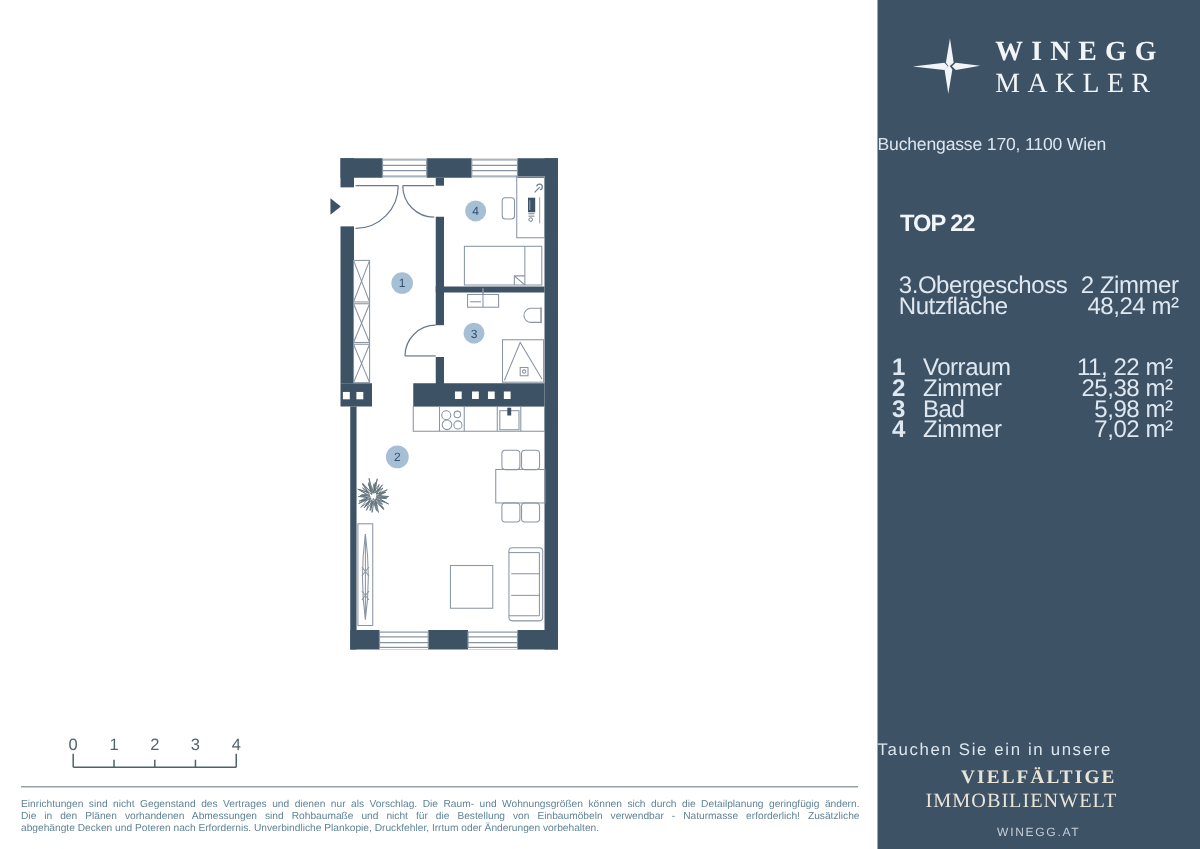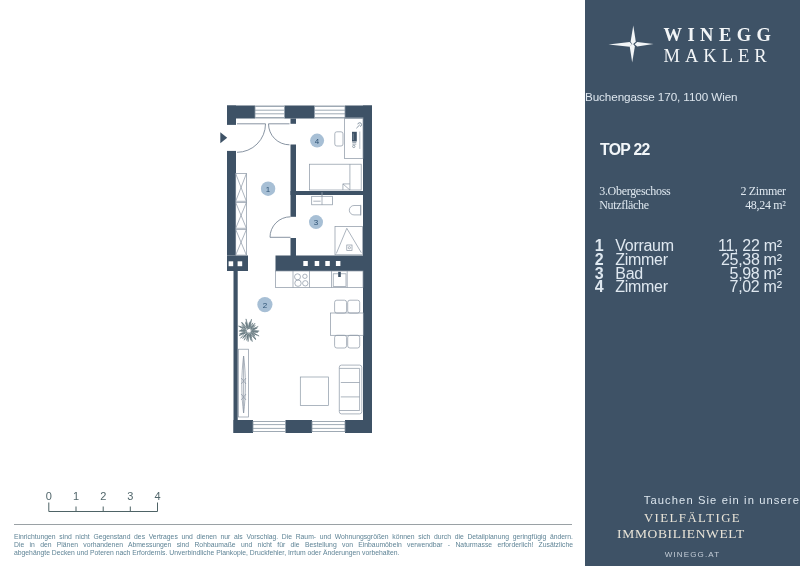--- a/index.html
+++ b/index.html
@@ -260,30 +260,30 @@
 
   <div class="abs" style="left:78.5px;top:25px;width:120px;font-family:'Liberation Serif',serif;color:#f2f5f7;">
     <div id="wng" style="font-size:18.5px;font-weight:bold;letter-spacing:5.45px;line-height:20.5px;">WINEGG</div>
     <div id="mkl" style="font-size:18.5px;font-weight:normal;letter-spacing:5.0px;line-height:20.5px;">MAKLER</div>
   </div>
 
   <div class="abs" style="left:0;top:89.8px;width:215px;text-align:left;font-size:11.7px;color:#dde6ee;letter-spacing:-0.1px;">Buchengasse 170, 1100 Wien</div>
 
   <div class="abs" style="left:15px;top:140.5px;font-size:15.8px;font-weight:bold;color:#f2f6f9;letter-spacing:-0.7px;">TOP 22</div>
 
-  <div class="abs" style="left:14.2px;top:183.5px;width:186.5px;font-size:12px;color:#dfe8f0;line-height:14px;letter-spacing:-0.3px;font-family:Liberation Serif, serif;">
+  <div class="abs" style="left:14.2px;top:183.5px;width:186.5px;font-size:16px;color:#dfe8f0;line-height:14px;letter-spacing:-0.3px;">
     <div>3.Obergeschoss<span style="float:right">2 Zimmer</span></div>
     <div>Nutzfläche<span style="float:right">48,24 m²</span></div>
   </div>
 
   <div class="abs" style="left:9.7px;top:239px;width:187px;font-size:16px;color:#dfe8f0;line-height:13.8px;letter-spacing:-0.3px;">
     <div><b>1</b><span style="margin-left:12px">Vorraum</span><span style="float:right">11, 22 m²</span></div>
     <div><b>2</b><span style="margin-left:12px">Zimmer</span><span style="float:right">25,38 m²</span></div>
     <div><b>3</b><span style="margin-left:12px">Bad</span><span style="float:right">5,98 m²</span></div>
     <div><b>4</b><span style="margin-left:12px">Zimmer</span><span style="float:right">7,02 m²</span></div>
   </div>
 
-  <div class="abs" style="left:0;top:494.3px;width:215px;text-align:right;font-size:11.2px;color:#dce6ee;letter-spacing:1.1px;">Tauchen Sie ein in unsere</div>
-  <div class="abs" style="left:0;top:511.3px;width:215px;text-align:center;font-family:'Liberation Serif',serif;font-size:12.8px;color:#e9e4d8;letter-spacing:1.45px;">VIELFÄLTIGE</div>
+  <div class="abs" style="left:0;top:494.3px;width:215px;text-align:left;font-size:11.2px;color:#dce6ee;letter-spacing:1.1px;">Tauchen Sie ein in unsere</div>
+  <div class="abs" style="left:0;top:511.3px;width:215px;text-align:center;font-family:'Liberation Serif',serif;font-size:12.8px;color:#e9e4d8;letter-spacing:1.45px;font-weight:bold;">VIELFÄLTIGE</div>
   <div class="abs" style="left:0;top:525.8px;width:192px;text-align:center;font-family:'Liberation Serif',serif;font-size:13.5px;color:#e9e4d8;letter-spacing:0.65px;">IMMOBILIENWELT</div>
 
   <div class="abs" style="left:0;top:550.3px;width:215px;text-align:center;font-size:8px;color:#c5ced8;letter-spacing:1.15px;">WINEGG.AT</div>
 </div>
 
 </body></html>

